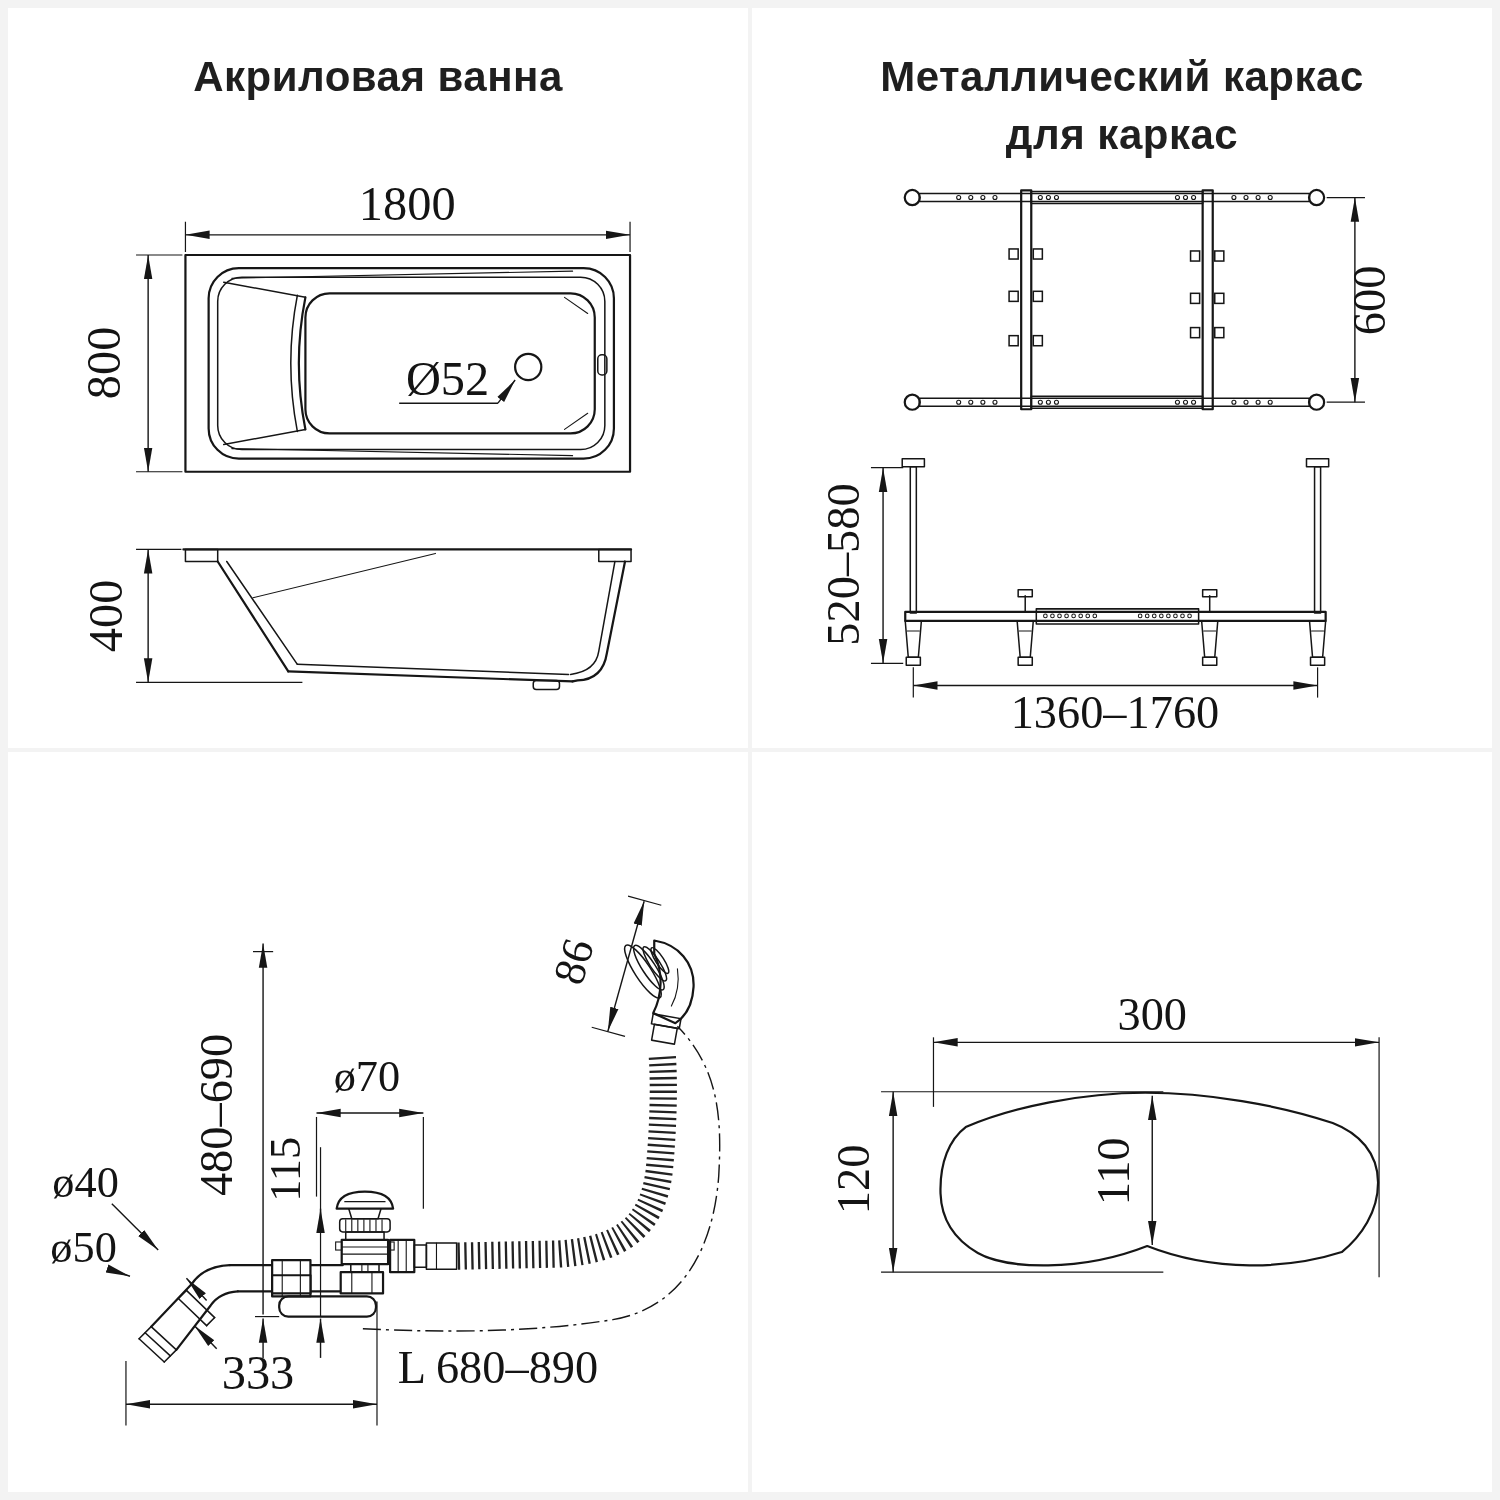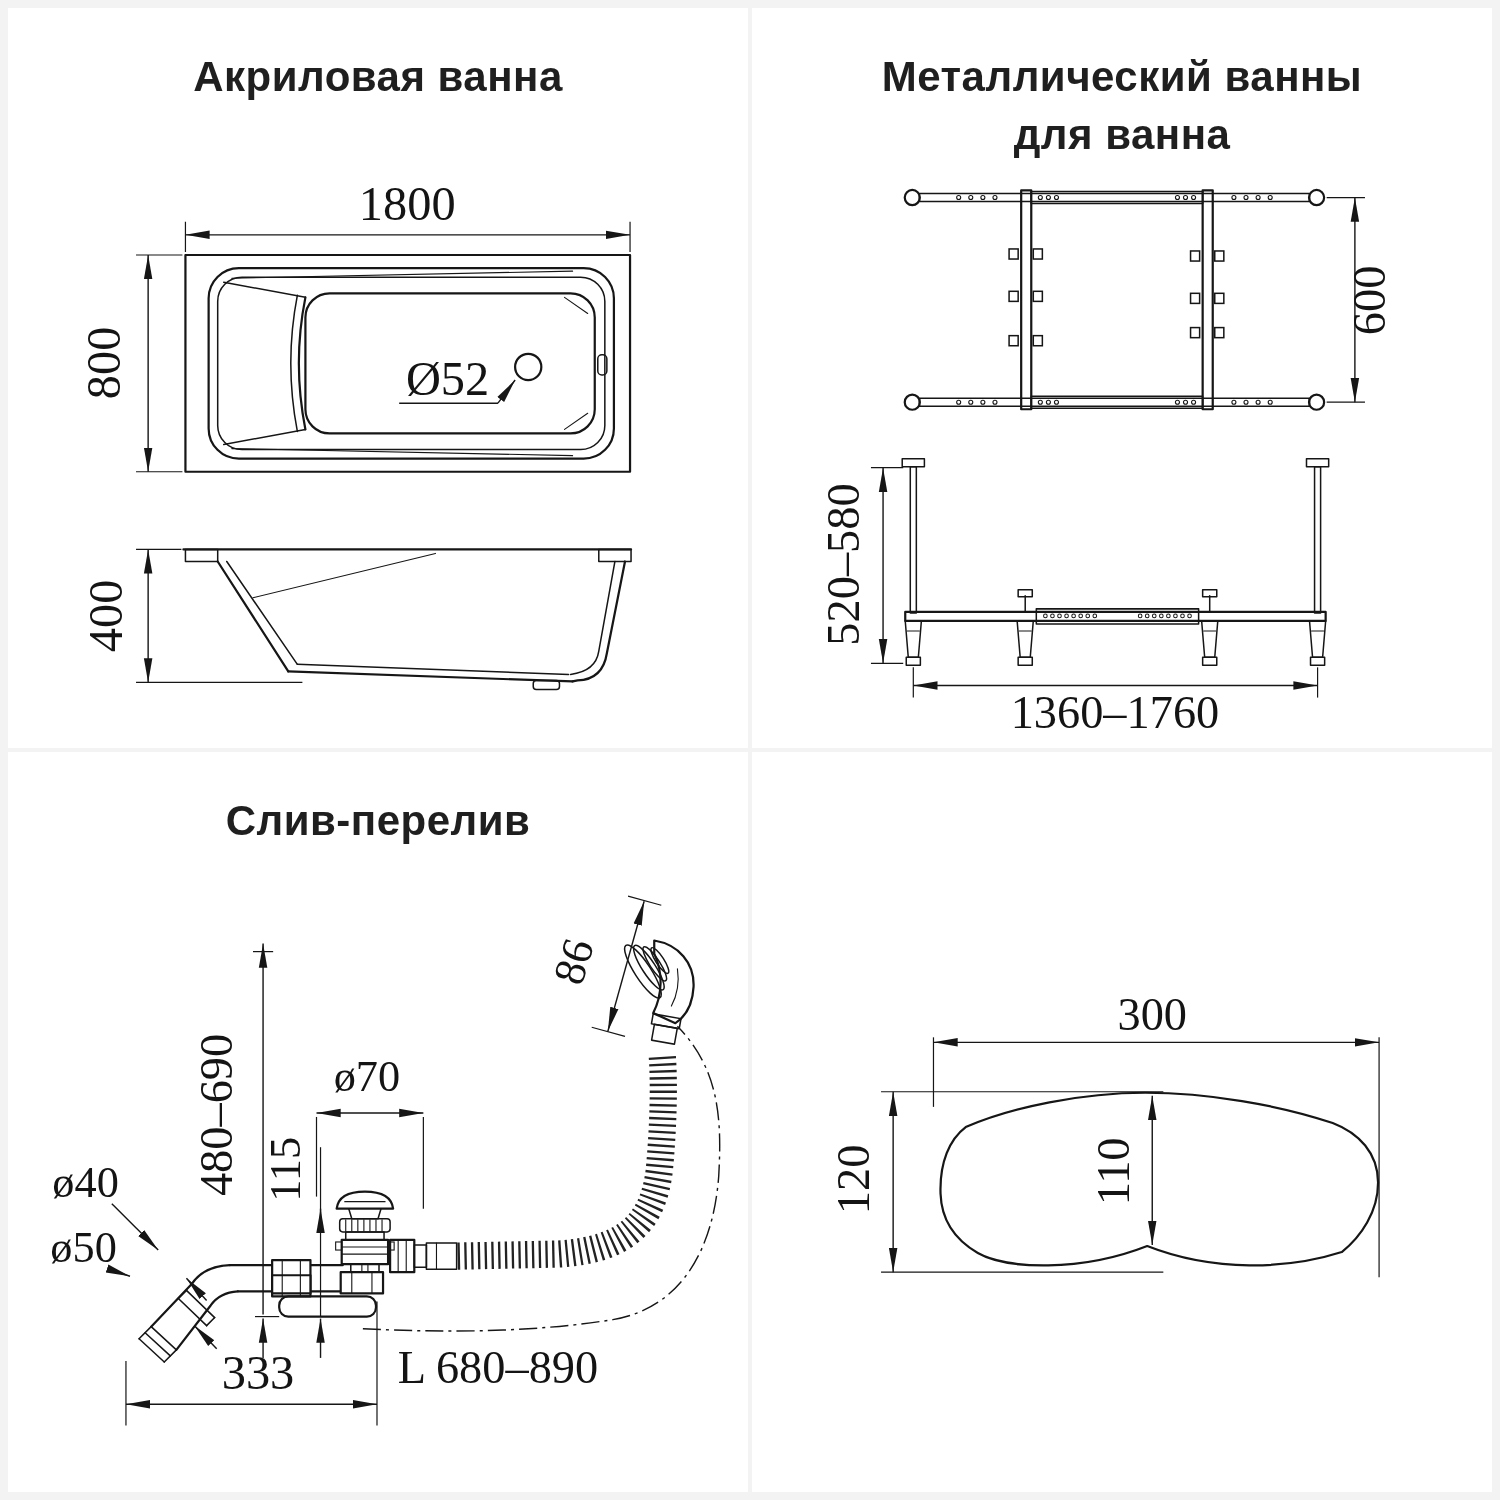--- a/index.html
+++ b/index.html
@@ -90,22 +90,22 @@
         <line x1="127" y1="537" x2="172" y2="537" class="ext"></line>
         <line x1="127" y1="669" x2="292" y2="669" class="ext"></line>
         <line x1="139" y1="537" x2="139" y2="669" class="dim" marker-start="url(#ah)" marker-end="url(#ah)"></line>
         <text class="dimtxt t48" text-anchor="middle" transform="translate(113 603) rotate(-90)">400</text>
       </g>
     </svg>
   </div>
 
   <div class="panel">
     <div class="title">
-      <div>Металлический ванны</div>
-      <div>для ванна</div>
+      <div>Металлический каркас</div>
+      <div>для каркас</div>
     </div>
     <svg class="draw" viewBox="0 0 734 734">
 
       <g>
         <rect x="166" y="184" width="387" height="8" class="ln2"></rect>
         <rect x="166" y="387" width="387" height="8" class="ln2"></rect>
         <circle cx="159" cy="188" r="7.5" class="ln"></circle>
         <circle cx="560" cy="188" r="7.5" class="ln"></circle>
         <circle cx="159" cy="391" r="7.5" class="ln"></circle>
         <circle cx="560" cy="391" r="7.5" class="ln"></circle>
@@ -227,21 +227,20 @@
       <g>
         <line x1="160" y1="654" x2="160" y2="684" class="ext"></line>
         <line x1="561" y1="654" x2="561" y2="684" class="ext"></line>
         <line x1="160" y1="672" x2="561" y2="672" class="dim" marker-start="url(#ah)" marker-end="url(#ah)"></line>
         <text class="dimtxt t46" text-anchor="middle" x="360" y="714">1360–1760</text>
       </g>
     </svg>
   </div>
 
   <div class="panel">
-    <div class="title">Слив-перелив</div>
     <svg class="draw" viewBox="0 0 734 734">
 
       <path d="M352,572 C430,576 520,576 600,563 C670,551 700,490 705,420 C708,365 706,315 664,272" class="dim" stroke-dasharray="18 5 3 5"></path>
 
       <g>
         <path d="M446,500 L545,498 C615,494 640,465 646,415 C650,372 651,330 649,302" stroke="#ffffff" stroke-width="27" fill="none"></path>
         <path d="M446,500 L545,498 C615,494 640,465 646,415 C650,372 651,330 649,302" stroke="#222222" stroke-width="27" fill="none" stroke-dasharray="2.3 4.4"></path>
       </g>
 
       <g>

